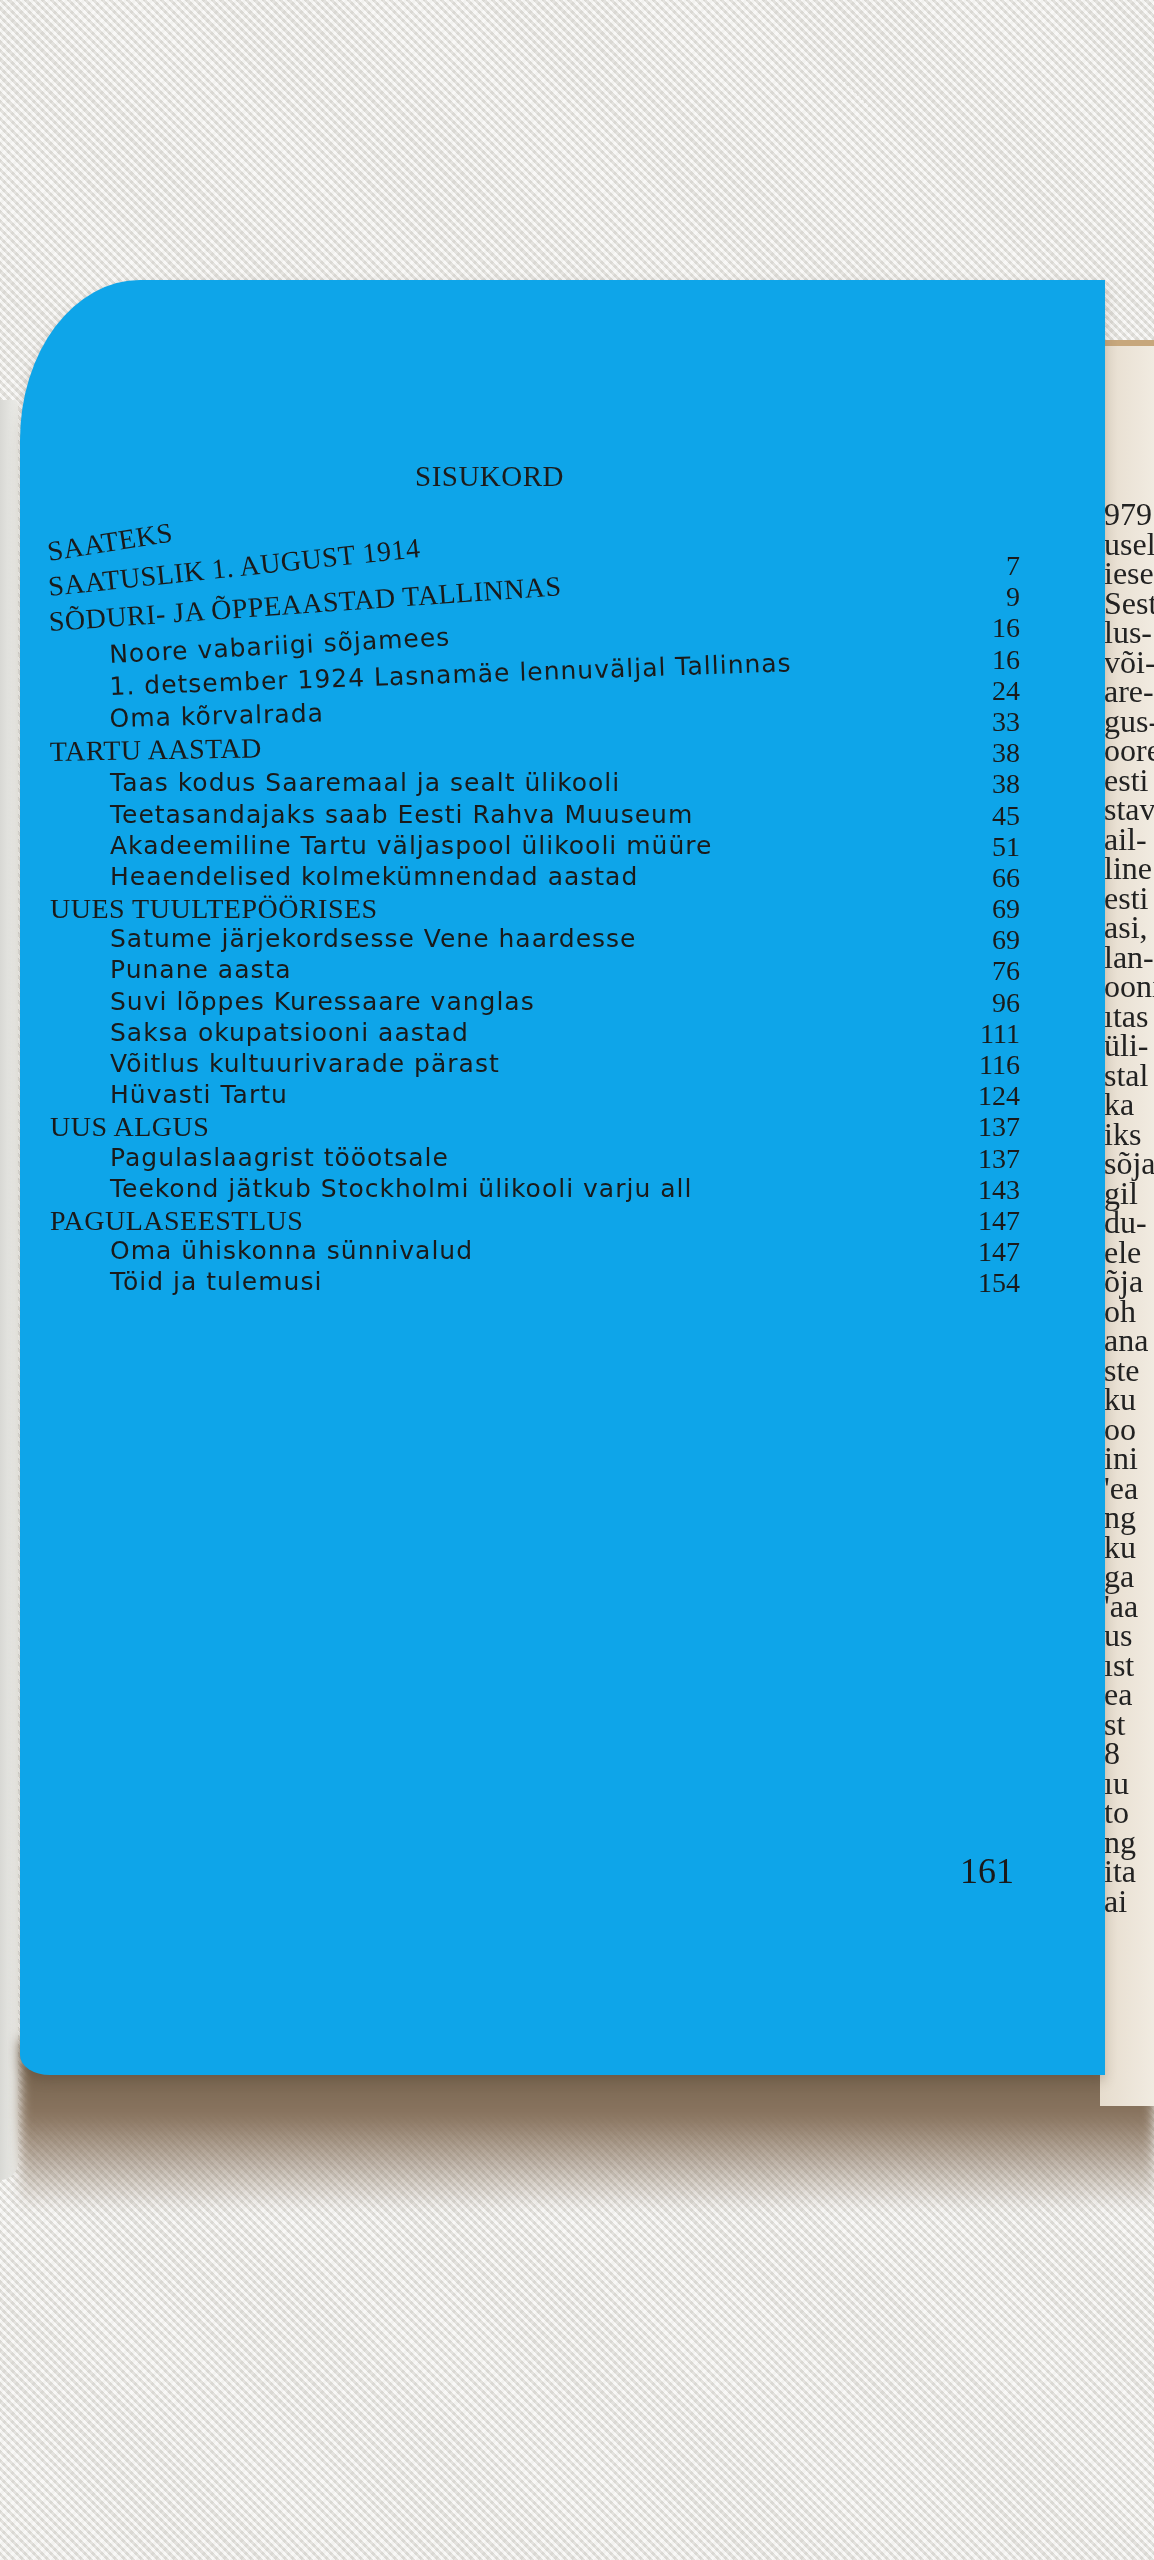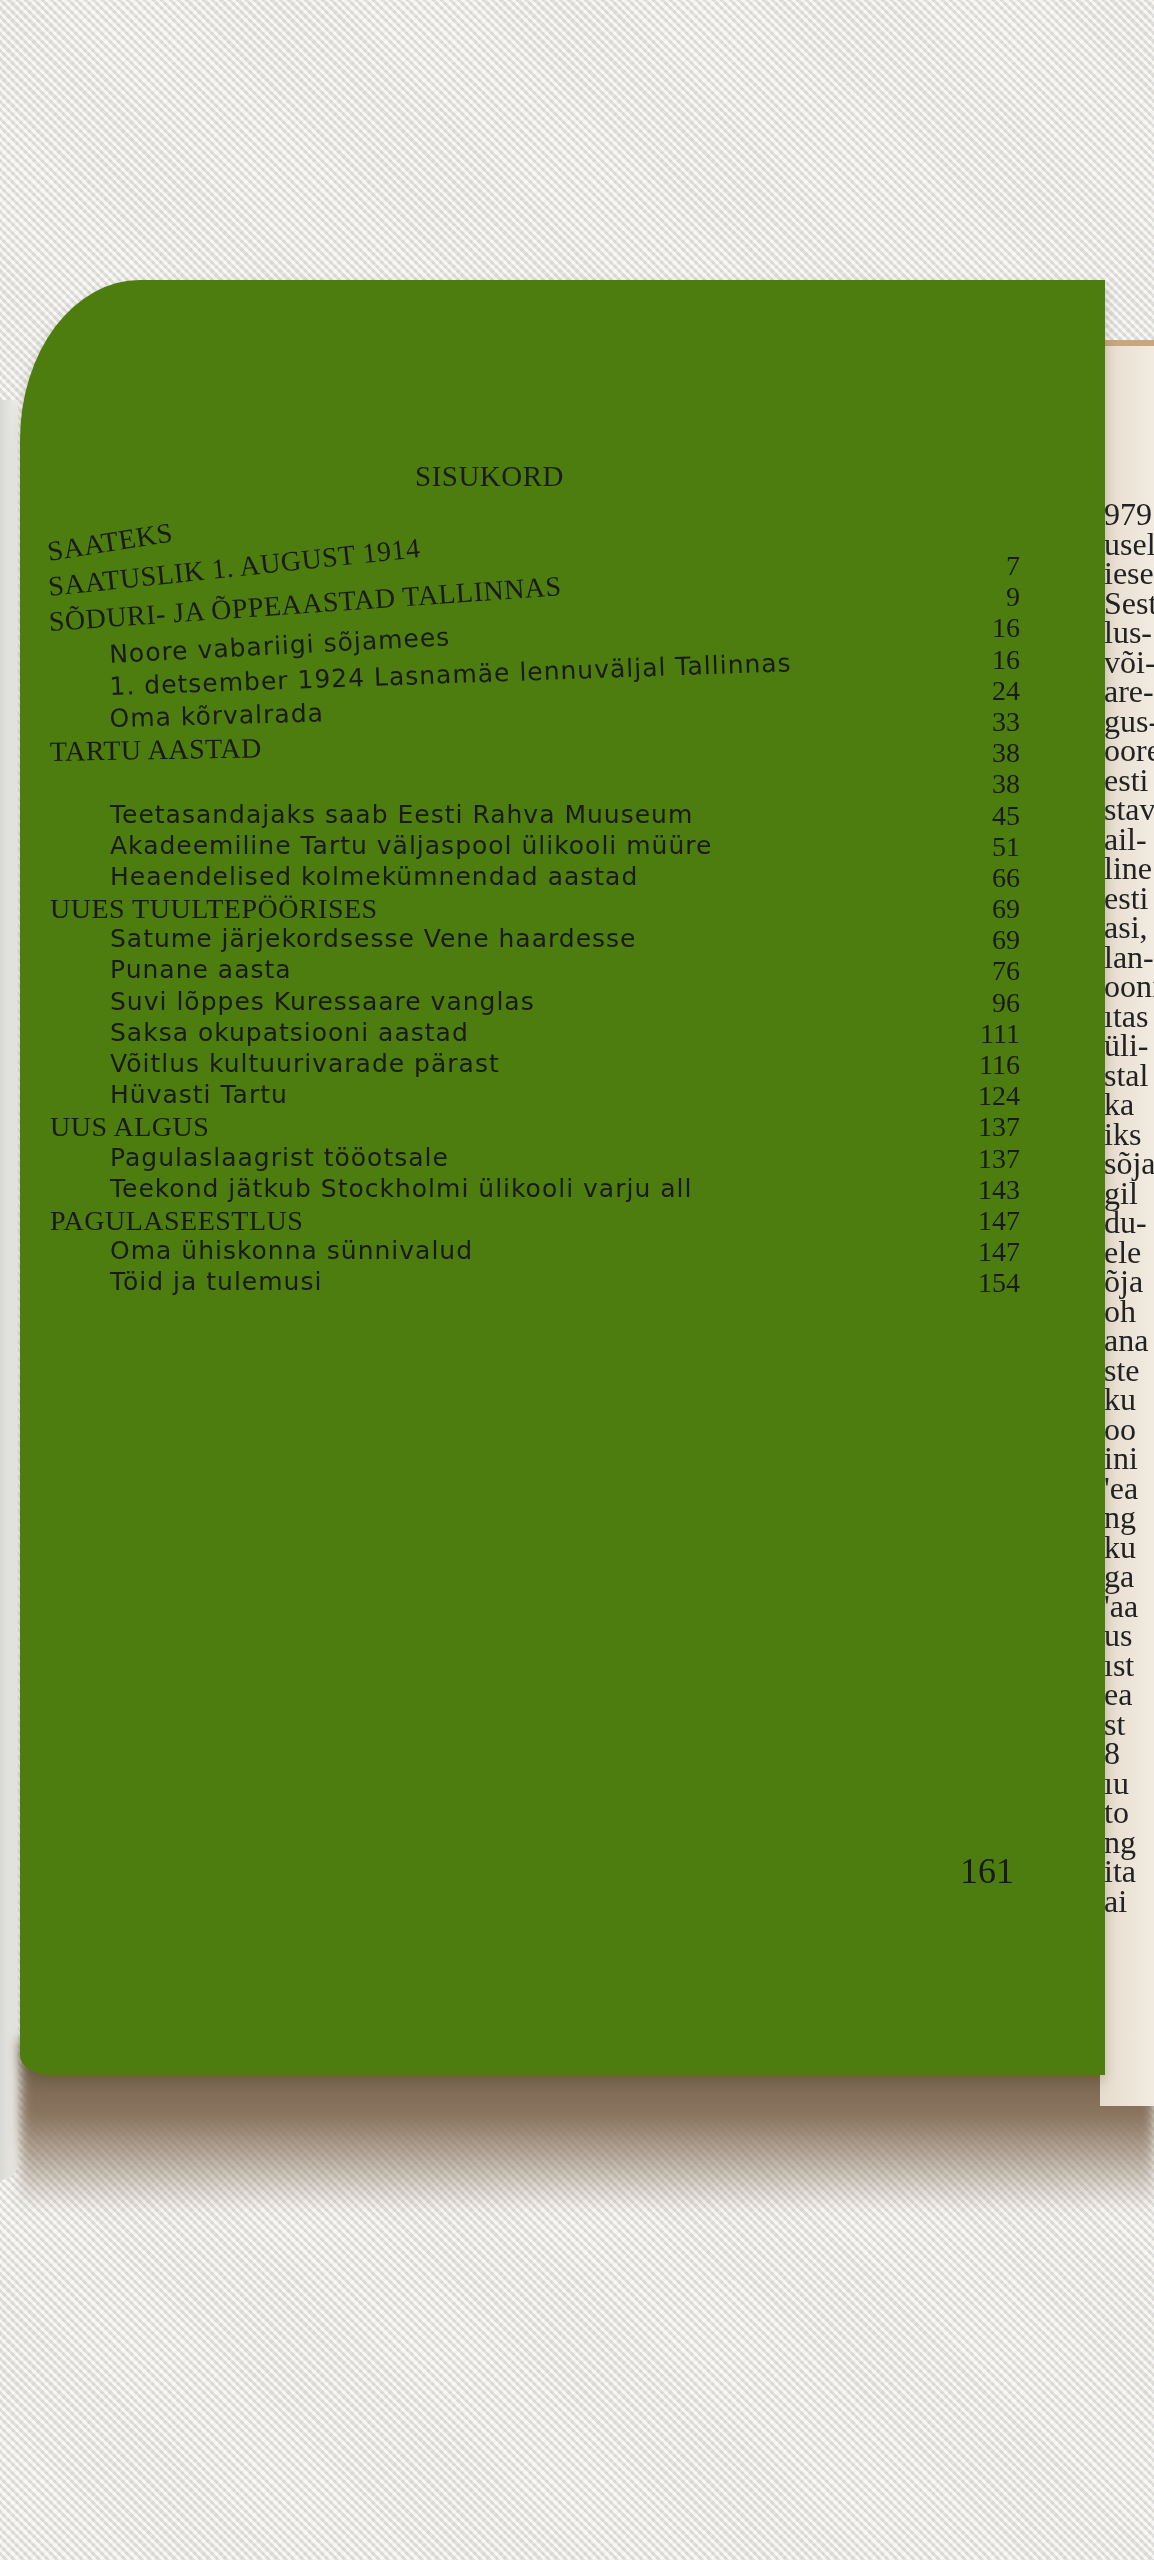--- a/index.html
+++ b/index.html
@@ -25,21 +25,21 @@
       position: absolute; left: 1100px; top: 340px; width: 54px; height: 1760px;
       background: linear-gradient(90deg, #e6dccd, #f1ebe1);
       border-top: 6px solid #c7a77c;
     }
     .back-page-text {
       position: absolute; left: 1104px; top: 500px; width: 50px; overflow: hidden;
       font-size: 32px; line-height: 29.5px; color: #222; white-space: nowrap;
     }
     .page {
       position: absolute; left: 20px; top: 280px; width: 1085px; height: 1795px;
-      background: #4d7c0f;
+      background: #0ea5e9;
       border-radius: 120px 0 0 30px / 160px 0 0 20px;
       box-shadow: 0 6px 12px rgba(80,60,40,0.25);
     }
     .toc-title {
       position: absolute; left: 395px; top: 180px; font-size: 29px; letter-spacing: 0.5px;
       color: #1c1c1c;
     }
     .toc {
       position: absolute; left: 30px; top: 270px; width: 970px;
     }
@@ -149,20 +149,21 @@
       </div>
       <div class="toc-row sub slant5">
         <span class="label">Oma kõrvalrada</span>
         <span class="pg">33</span>
       </div>
       <div class="toc-row section slant6">
         <span class="label">TARTU AASTAD</span>
         <span class="pg">38</span>
       </div>
       <div class="toc-row sub">
+        <span class="label">Taas kodus Saaremaal ja sealt ülikooli</span>
         <span class="pg">38</span>
       </div>
       <div class="toc-row sub">
         <span class="label">Teetasandajaks saab Eesti Rahva Muuseum</span>
         <span class="pg">45</span>
       </div>
       <div class="toc-row sub">
         <span class="label">Akadeemiline Tartu väljaspool ülikooli müüre</span>
         <span class="pg">51</span>
       </div>

